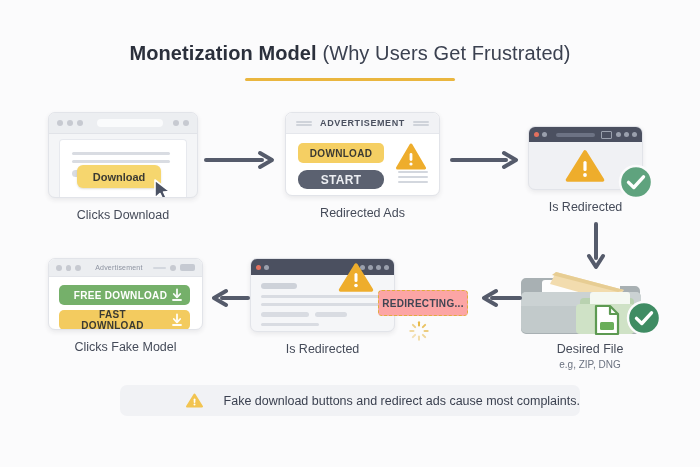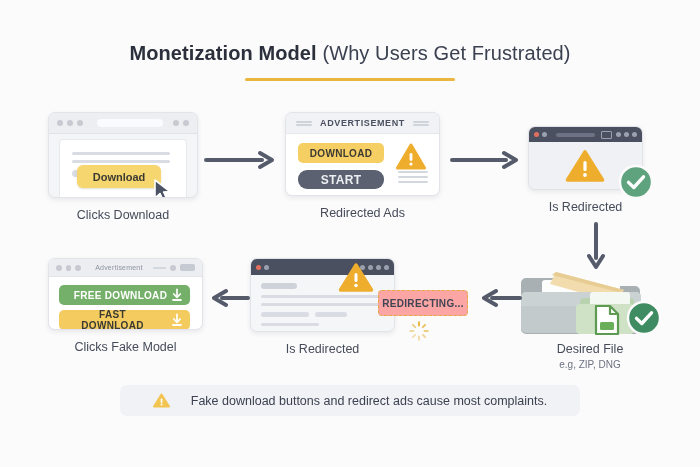--- a/index.html
+++ b/index.html
@@ -116,21 +116,21 @@
   .btn-free{top:26px;background:#75b06a;color:#fff;}
   .btn-fast{top:51px;background:#f3cb5f;color:#3b3a32;gap:16px;}
   .btn-free span.tx,.btn-fast span.tx{flex:1;text-align:center;padding-left:12px;}
   .dlic{width:14px;margin-right:6px;opacity:.95;}
 
   
   .arrow{position:absolute;}
   .note{
     position:absolute;left:120px;top:385px;width:460px;height:31px;
     background:#f1f2f5;border-radius:7px;
-    display:flex;align-items:center;justify-content:center;gap:21px;
+    display:flex;align-items:center;justify-content:flex-end;gap:21px;
   }
   .note-text{font-size:12.5px;color:#3b4150;}
 </style>
 </head>
 <body>
 
 <div class="canvas">
 
   <div class="title-wrap">
     <div class="title">

